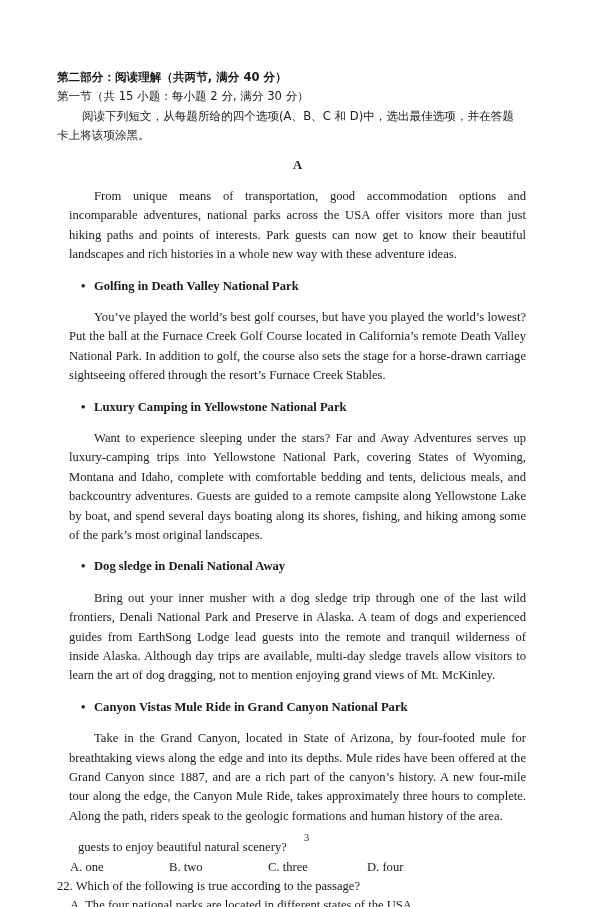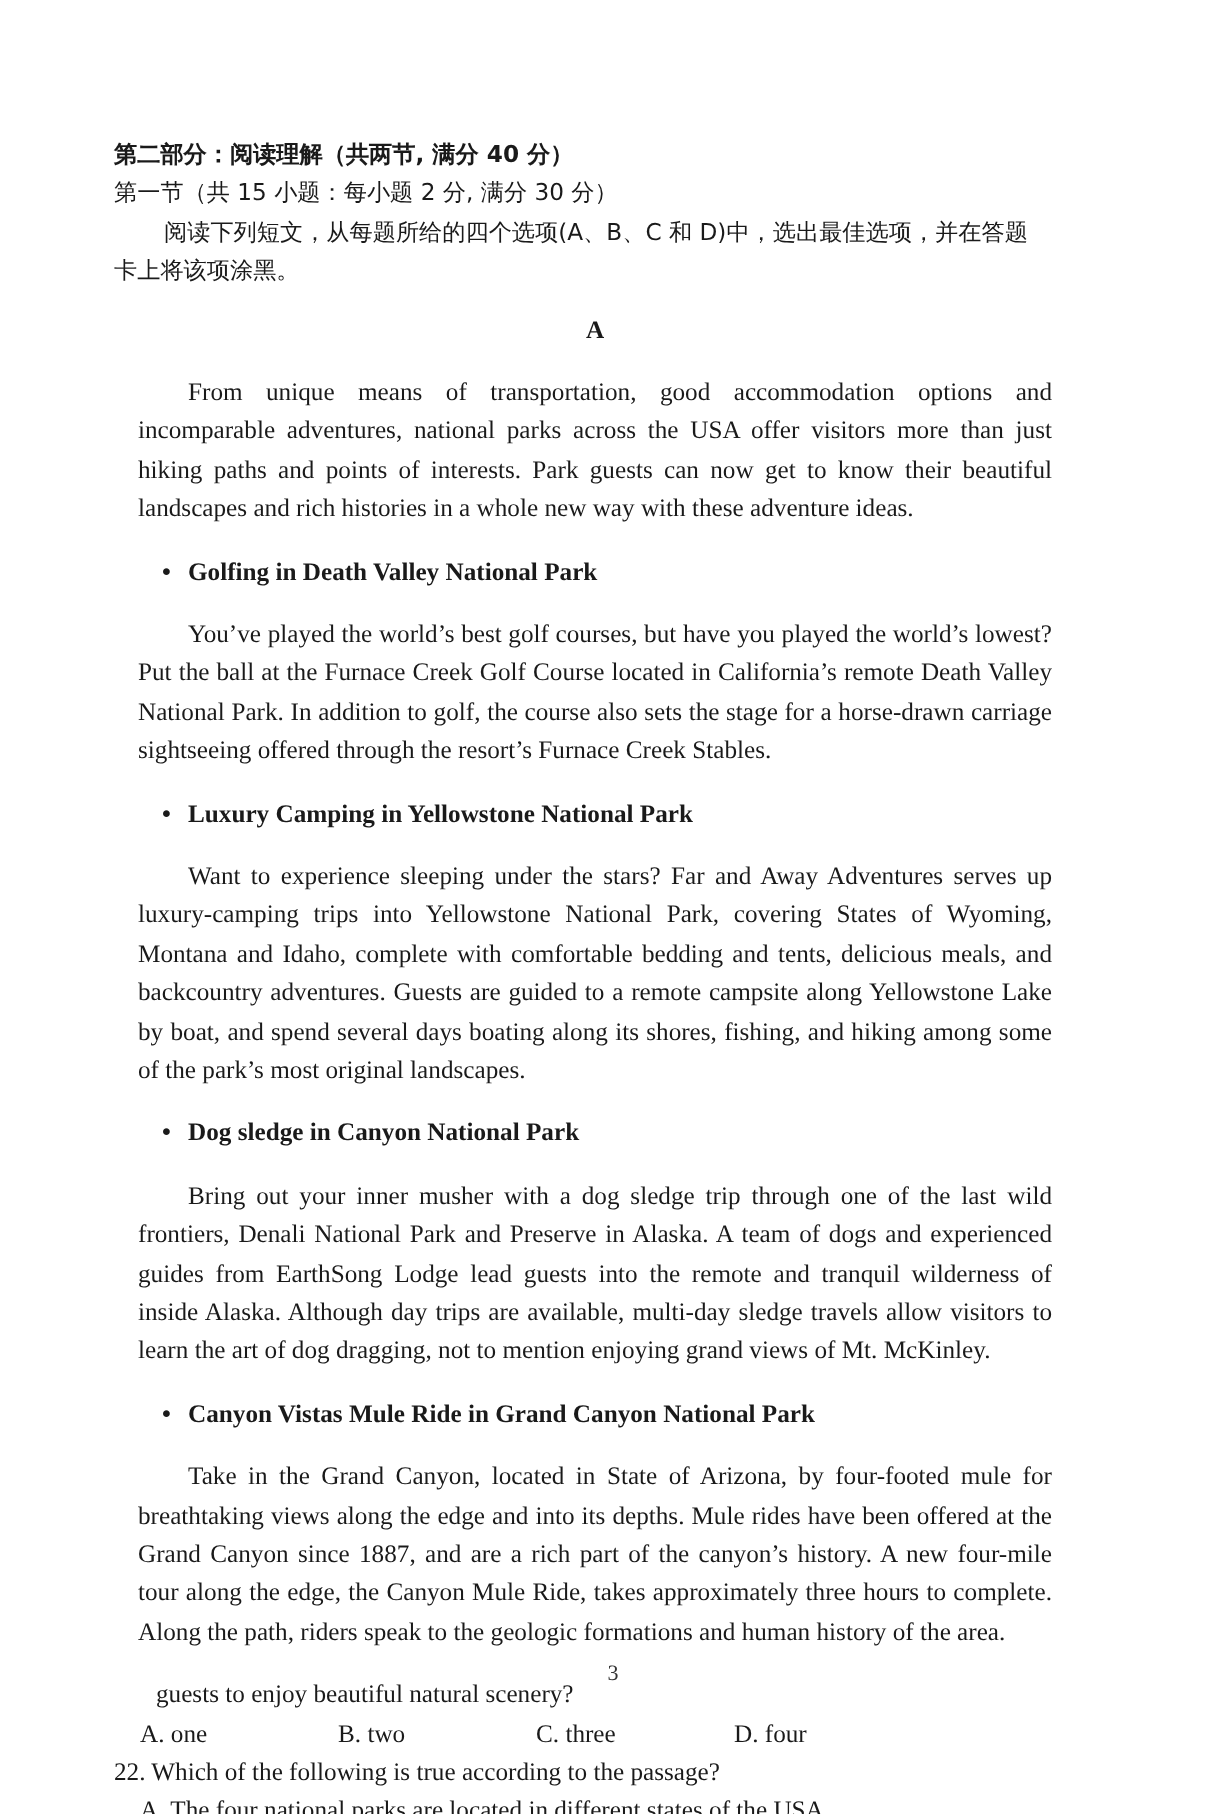--- a/index.html
+++ b/index.html
@@ -38,21 +38,21 @@
   <div class="line center" style="margin-top:10px;">A</div>
 
   <p class="para">From unique means of transportation, good accommodation options and incomparable adventures, national parks across the USA offer visitors more than just hiking paths and points of interests. Park guests can now get to know their beautiful landscapes and rich histories in a whole new way with these adventure ideas.</p>
 
   <div class="line bullet"><span class="dot">•</span><span>Golfing in Death Valley National Park</span></div>
   <p class="para">You’ve played the world’s best golf courses, but have you played the world’s lowest? Put the ball at the Furnace Creek Golf Course located in California’s remote Death Valley National Park. In addition to golf, the course also sets the stage for a horse-drawn carriage sightseeing offered through the resort’s Furnace Creek Stables.</p>
 
   <div class="line bullet"><span class="dot">•</span><span>Luxury Camping in Yellowstone National Park</span></div>
   <p class="para">Want to experience sleeping under the stars? Far and Away Adventures serves up luxury-camping trips into Yellowstone National Park, covering States of Wyoming, Montana and Idaho, complete with comfortable bedding and tents, delicious meals, and backcountry adventures. Guests are guided to a remote campsite along Yellowstone Lake by boat, and spend several days boating along its shores, fishing, and hiking among some of the park’s most original landscapes.</p>
 
-  <div class="line bullet"><span class="dot">•</span><span>Dog sledge in Canyon National Park</span></div>
+  <div class="line bullet"><span class="dot">•</span><span>Dog sledge in Denali National Away</span></div>
   <p class="para">Bring out your inner musher with a dog sledge trip through one of the last wild frontiers, Denali National Park and Preserve in Alaska. A team of dogs and experienced guides from EarthSong Lodge lead guests into the remote and tranquil wilderness of inside Alaska. Although day trips are available, multi-day sledge travels allow visitors to learn the art of dog dragging, not to mention enjoying grand views of Mt. McKinley.</p>
 
   <div class="line bullet"><span class="dot">•</span><span>Canyon Vistas Mule Ride in Grand Canyon National Park</span></div>
   <p class="para">Take in the Grand Canyon, located in State of Arizona, by four-footed mule for breathtaking views along the edge and into its depths. Mule rides have been offered at the Grand Canyon since 1887, and are a rich part of the canyon’s history. A new four-mile tour along the edge, the Canyon Mule Ride, takes approximately three hours to complete. Along the path, riders speak to the geologic formations and human history of the area.</p>
 
   <div class="line q-cont">guests to enjoy beautiful natural scenery?</div>
   <div class="line options">
     <span>A. one</span>
     <span>B. two</span>
     <span>C. three</span>

